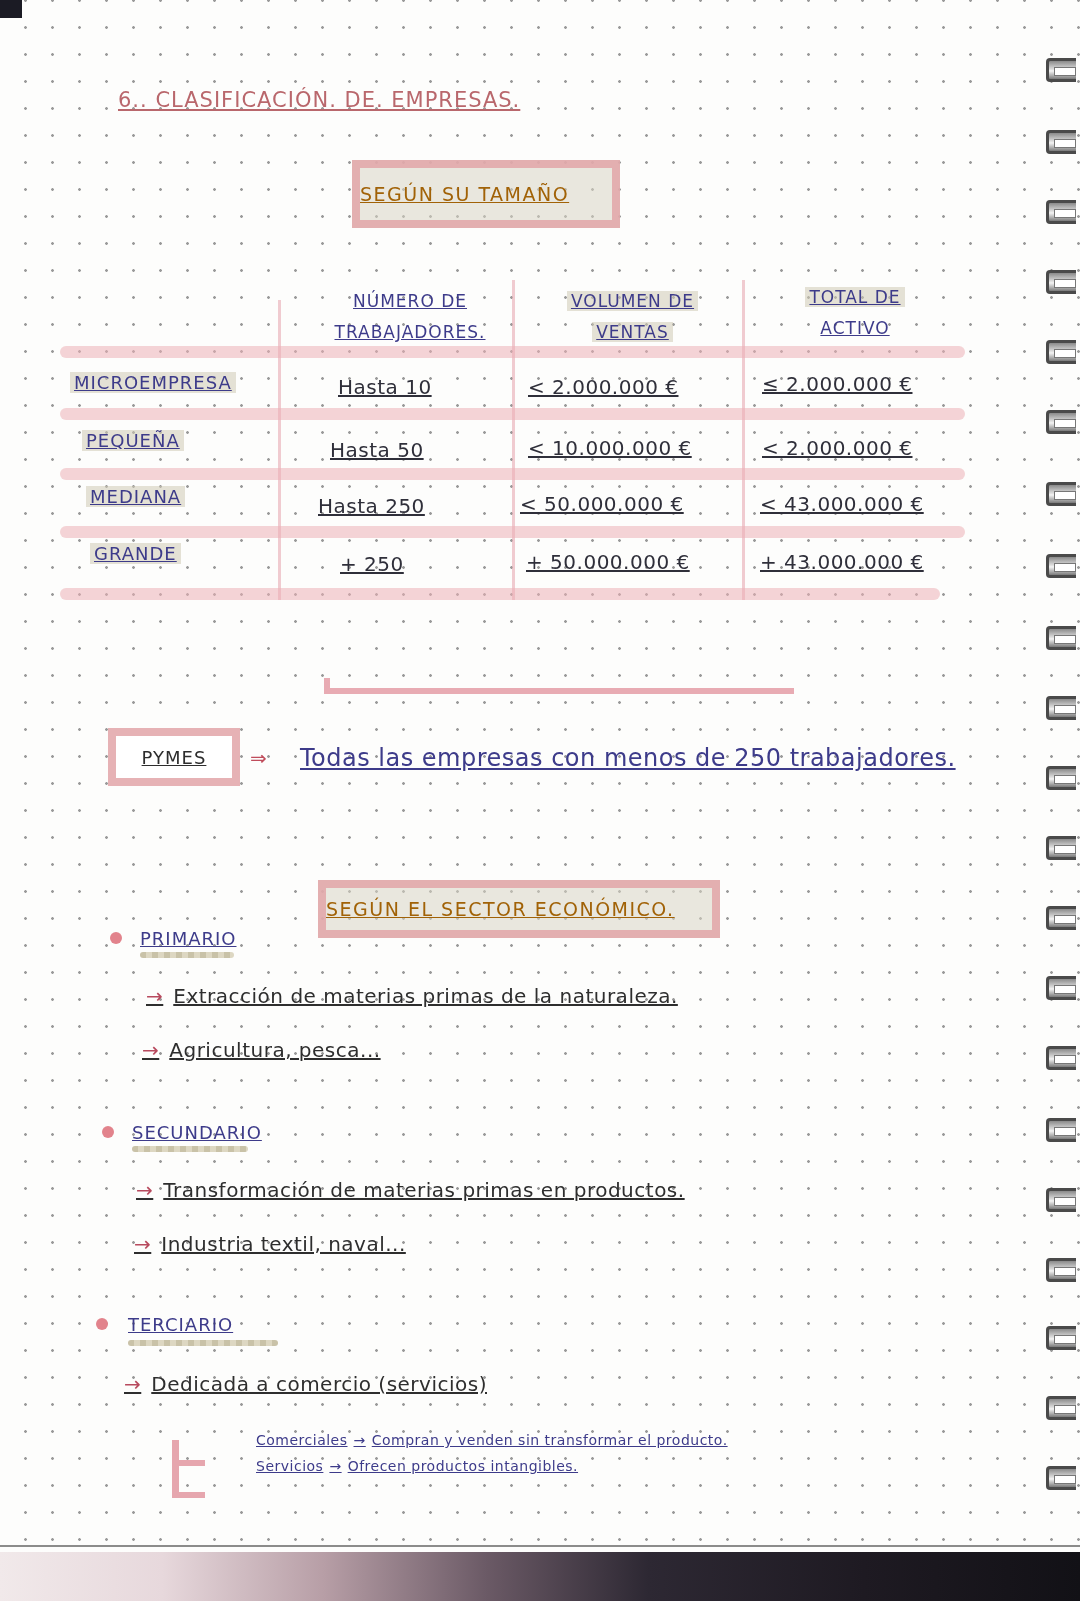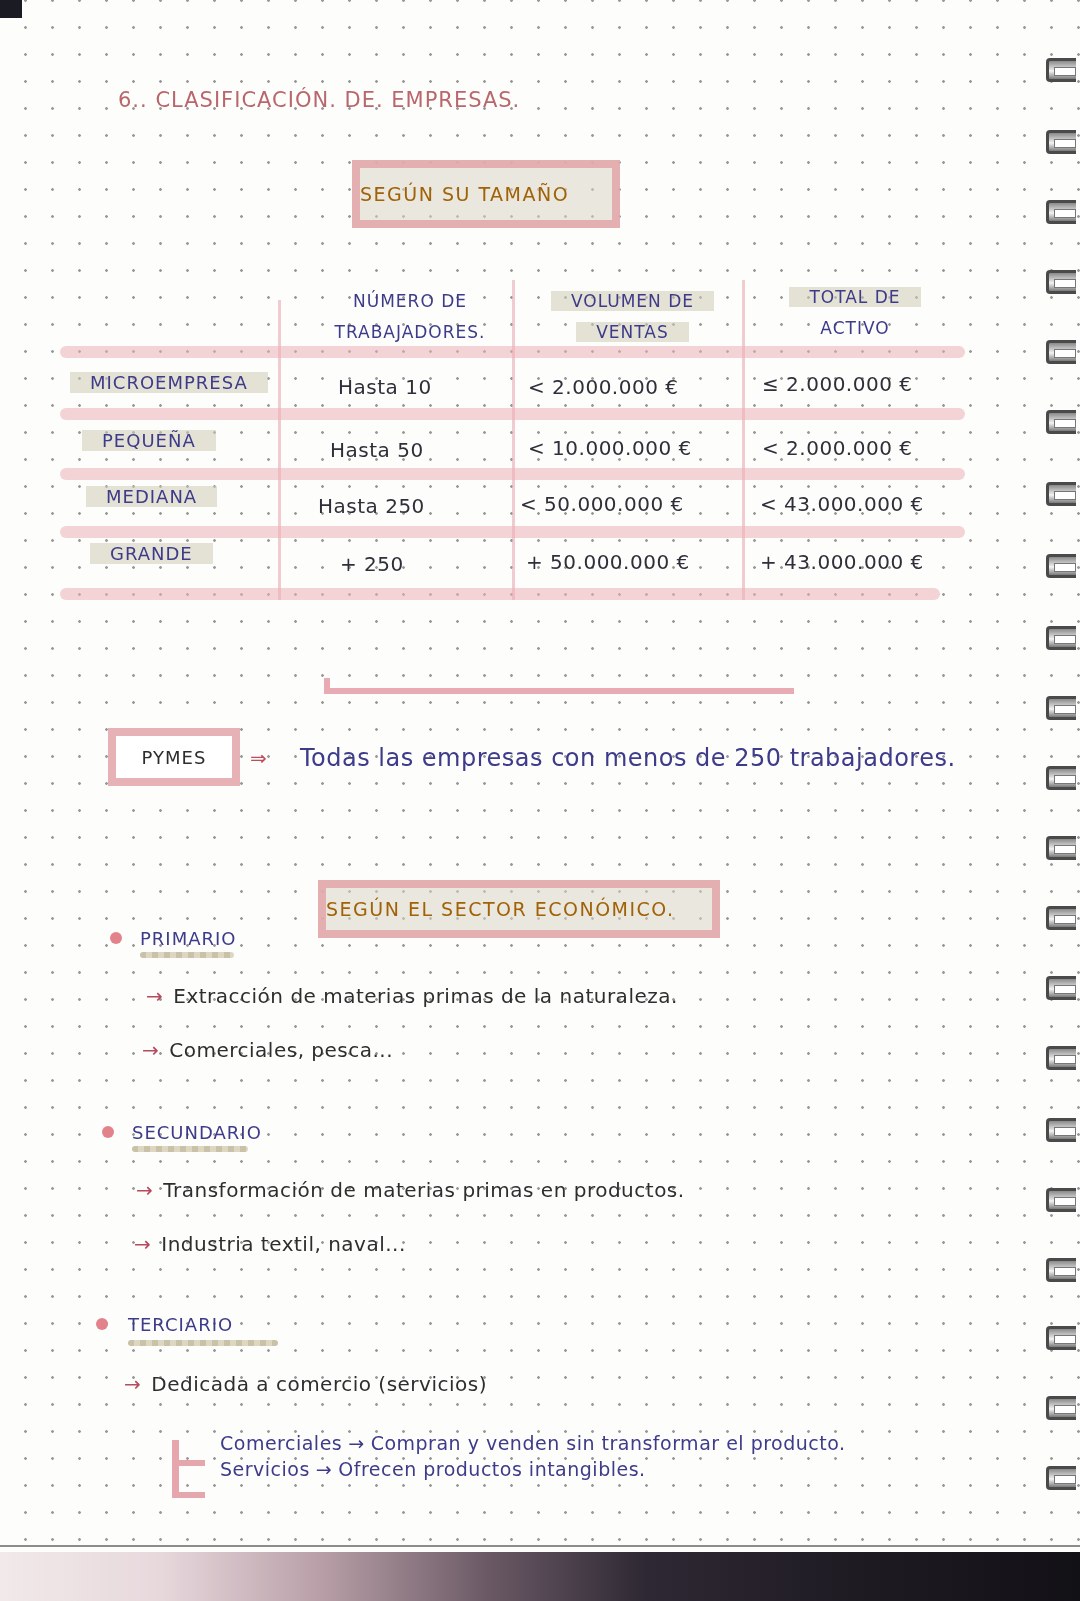--- a/index.html
+++ b/index.html
@@ -8,44 +8,44 @@
     background-image:radial-gradient(circle,#9a9a9a 1.1px,transparent 1.6px);
     background-size:27px 27px;background-position:12px 14px;}
   .page-edge{position:absolute;left:0;top:1545px;width:1080px;height:2px;background:#5b5b5b;opacity:.7;}
   .under-surface{position:absolute;left:0;top:1552px;width:1080px;height:49px;
     background:linear-gradient(90deg,#f1e9ea 0%,#e7d8dc 15%,#b79ea6 30%,#6b5a66 45%,#2d2833 60%,#1e1a22 80%,#121116 100%);}
   .corner-tab{position:absolute;left:0;top:0;width:22px;height:18px;background:#1b1b24;}
   .spiral{position:absolute;right:0;top:0;width:40px;height:1545px;}
   .ring{position:absolute;right:4px;width:30px;height:24px;border:3px solid #4a4a4a;border-right:none;border-radius:4px 0 0 4px;
     background:linear-gradient(180deg,#8a8a8a,#dcdcdc 45%,#f4f4f4 55%,#7a7a7a);box-sizing:border-box;}
   .ring::after{content:"";position:absolute;left:5px;top:6px;width:20px;height:7px;background:#fff;border:1px solid #777;}
-  .hand{font-family:"DejaVu Sans",sans-serif;letter-spacing:.5px;}
+  .hand{font-family:"DejaVu Sans",sans-serif;letter-spacing:.5px;text-decoration:underline;}
   .title{position:absolute;left:118px;top:88px;font-size:21px;color:#b9676c;letter-spacing:1px;}
   .title .tape{position:absolute;left:16px;top:2px;width:400px;height:26px;background:rgba(205,200,180,.45);z-index:-1;}
   .section-box{position:absolute;border:8px solid rgba(226,164,168,.85);background:rgba(217,213,196,.55);box-sizing:border-box;display:flex;align-items:center;justify-content:flex-start;color:#a16207;font-size:19px;letter-spacing:1.5px;}
   #sec1{left:352px;top:160px;width:268px;height:68px;}
   #sec2{left:318px;top:838px;width:402px;height:58px;margin-top:42px;}
-  .hl{background:rgba(208,203,180,.55);padding:0 20px;}
+  .hl{background:rgba(208,203,180,.55);padding:0 4px;}
   .tbl-hline{position:absolute;left:60px;height:12px;background:rgba(236,176,182,.55);border-radius:6px;}
   .tbl-vline{position:absolute;width:3px;background:rgba(232,170,178,.6);}
   .cell{position:absolute;font-size:20px;color:#2f2f3a;white-space:nowrap;}
   .rowlabel{position:absolute;font-size:18px;color:#3d3b8a;letter-spacing:1px;}
   .colhdr{position:absolute;font-size:17px;color:#3d3b8a;text-align:center;letter-spacing:1px;line-height:31px;}
   .note{position:absolute;left:318px;top:632px;font-size:20px;color:#3d3b8a;line-height:28px;}
   .note .star{color:#c04c5b;margin-right:8px;}
   .note-bracket{position:absolute;left:324px;top:678px;width:470px;height:16px;border-left:6px solid rgba(226,150,160,.8);border-bottom:6px solid rgba(226,150,160,.8);box-sizing:border-box;}
   #pymes-box{position:absolute;left:108px;top:728px;width:132px;height:58px;border:8px solid rgba(226,164,168,.85);box-sizing:border-box;display:flex;align-items:center;justify-content:center;font-size:18px;color:#2d2d2d;letter-spacing:1px;background:#fff;}
   #pymes-arrow{position:absolute;left:250px;top:746px;font-size:20px;color:#c04c5b;}
   #pymes-desc{position:absolute;left:300px;top:744px;font-size:24px;color:#3d3b8a;}
   .bullet{position:absolute;width:12px;height:12px;border-radius:50%;background:#e2838c;}
   .sector-title{position:absolute;font-size:18px;color:#3d3b8a;letter-spacing:1px;}
   .squiggle{position:absolute;height:6px;border-radius:3px;background:repeating-linear-gradient(90deg,#c9c2a8 0 6px,#ddd7c2 6px 12px);}
   .item{position:absolute;font-size:20px;color:#2e2e2e;white-space:nowrap;}
   .item .arrow{color:#b84a5e;margin-right:10px;}
-  .subitem{position:absolute;font-size:19px;color:#3d3b8a;white-space:nowrap;}
+  .subitem{position:absolute;font-size:14px;color:#3d3b8a;white-space:nowrap;margin-left:36px;}
   .subitem .arrow{color:#3d3b8a;margin:0 6px;}
   .tree{position:absolute;left:172px;top:1440px;width:30px;height:58px;border-left:7px solid rgba(226,150,160,.85);box-sizing:border-box;}
   .tree::before,.tree::after{content:"";position:absolute;left:0;width:26px;height:6px;background:rgba(226,150,160,.85);}
   .tree::before{top:20px;} .tree::after{bottom:0;}
 </style>
 </head>
 <body>
 
 <div class="page"></div>
 <div class="corner-tab"></div>
@@ -141,21 +141,21 @@
 <div id="pymes-desc" class="hand">Todas las empresas con menos de 250 trabajadores.</div>
 
 <div id="sec2" class="section-box hand">
   <span>SEGÚN EL SECTOR ECONÓMICO.</span>
 </div>
 
 <div class="bullet" style="left:110px;top:932px"></div>
 <div class="sector-title hand" style="left:140px;top:928px">PRIMARIO</div>
 <div class="squiggle" style="left:140px;top:952px;width:94px"></div>
 <div class="item hand" style="left:146px;top:984px"><span class="arrow">→</span><span>Extracción de materias primas de la naturaleza.</span></div>
-<div class="item hand" style="left:142px;top:1038px"><span class="arrow">→</span><span>Comerciales, pesca...</span></div>
+<div class="item hand" style="left:142px;top:1038px"><span class="arrow">→</span><span>Agricultura, pesca...</span></div>
 
 <div class="bullet" style="left:102px;top:1126px"></div>
 <div class="sector-title hand" style="left:132px;top:1122px">SECUNDARIO</div>
 <div class="squiggle" style="left:132px;top:1146px;width:116px"></div>
 <div class="item hand" style="left:136px;top:1178px"><span class="arrow">→</span><span>Transformación de materias primas en productos.</span></div>
 <div class="item hand" style="left:134px;top:1232px"><span class="arrow">→</span><span>Industria textil, naval...</span></div>
 
 <div class="bullet" style="left:96px;top:1318px"></div>
 <div class="sector-title hand" style="left:128px;top:1314px">TERCIARIO</div>
 <div class="squiggle" style="left:128px;top:1340px;width:150px"></div>

